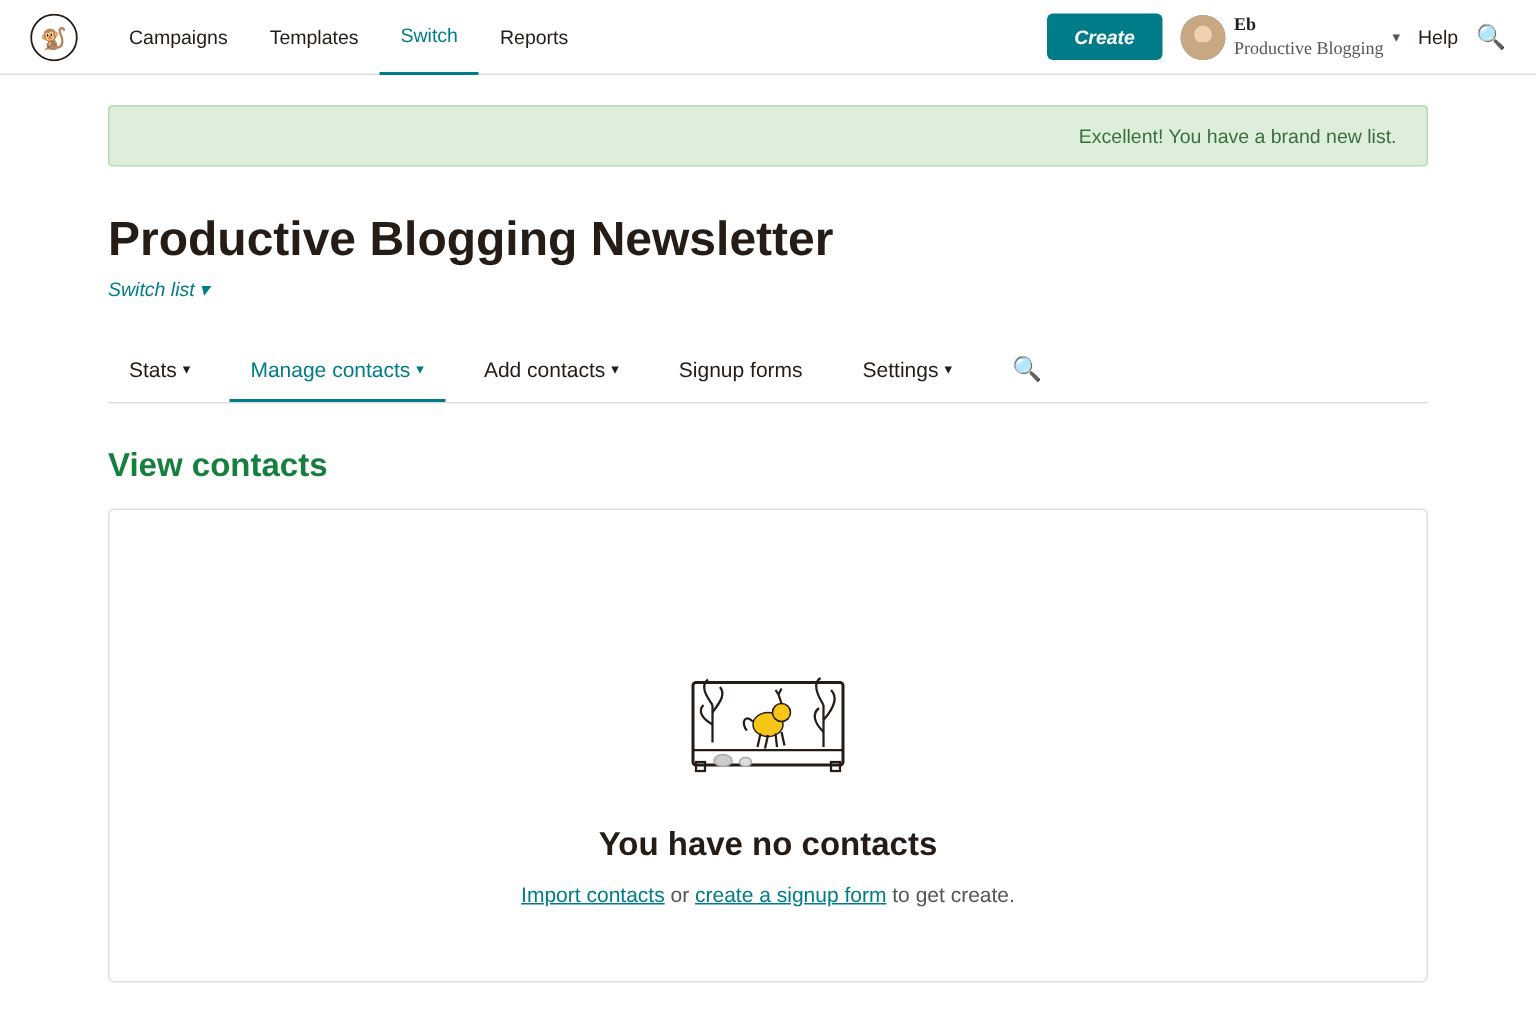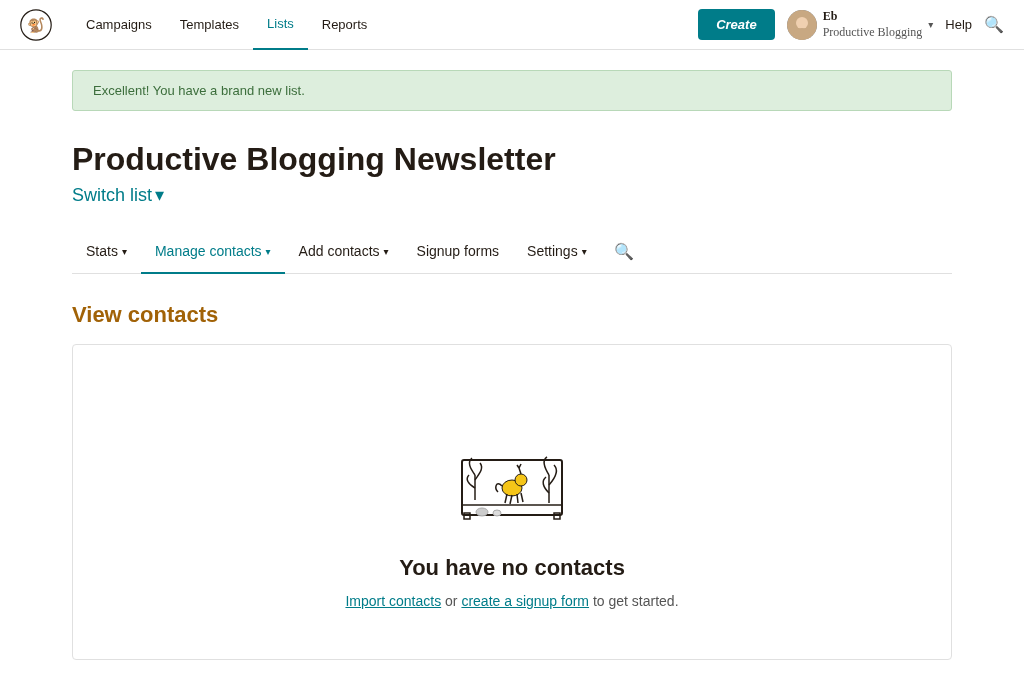--- a/index.html
+++ b/index.html
@@ -36,46 +36,46 @@
     .nav-help { font-size: 13px; color: #241c15; cursor: pointer; }
     .nav-search-icon { font-size: 16px; color: #241c15; cursor: pointer; }
 
     
     .page-content { max-width: 960px; margin: 0 auto; padding: 0 40px; }
 
     
     .success-banner {
       background: #ddeedd; border: 1px solid #b8d8b8;
       padding: 12px 20px; margin: 20px 0; border-radius: 3px;
-      font-size: 13px; color: #3c6e3c;
+      font-size: 13px; color: #3c6e3c; text-align: right;
     }
 
     
     .page-title { font-size: 32px; font-weight: 700; color: #241c15; margin-top: 30px; margin-bottom: 6px; }
     .switch-list-link {
-      color: #007c89; font-size: 18px; text-decoration: none; cursor: pointer;
-      display: inline-flex; align-items: center; gap: 3px;
+      color: #007c89; font-size: 13px; text-decoration: none; cursor: pointer;
+      display: inline-flex; align-items: center; gap: 3px; font-style: italic;
     }
 
     
     .sub-nav {
-      display: flex; gap: 0;
+      display: flex; align-items: center; gap: 12px;
       border-bottom: 1px solid #e0e0e0; margin-top: 24px;
     }
     .sub-nav-item {
       padding: 12px 14px; font-size: 14px; color: #241c15; cursor: pointer;
       display: flex; align-items: center; gap: 4px; white-space: nowrap;
       border-bottom: 2px solid transparent; margin-bottom: -1px;
     }
     .sub-nav-item.active { color: #007c89; border-bottom: 2px solid #007c89; font-weight: 500; }
     .sub-nav-item .caret { font-size: 10px; }
     .sub-nav-search { margin-left: 6px; font-size: 16px; cursor: pointer; color: #555; padding: 12px 8px; }
 
     
-    .section-title { font-size: 22px; font-weight: 700; margin: 28px 0 16px; color: #a16207; }
+    .section-title { font-size: 22px; font-weight: 700; margin: 28px 0 16px; color: #15803d; }
 
     
     .empty-card {
       border: 1px solid #e0e0e0; border-radius: 4px;
       padding: 60px 20px 50px; text-align: center; min-height: 300px;
       display: flex; flex-direction: column; align-items: center; justify-content: center;
     }
     .empty-illustration {
       width: 160px; height: 120px; margin-bottom: 30px;
     }
@@ -97,21 +97,21 @@
   <div class="nav-logo">
     <svg viewBox="0 0 40 40" width="32" height="32">
       <ellipse cx="20" cy="20" rx="19" ry="19" fill="#fff" stroke="#241c15" stroke-width="1.5"></ellipse>
       <text x="50%" y="55%" dominant-baseline="middle" text-anchor="middle" font-size="18" fill="#241c15">🐒</text>
     </svg>
   </div>
 
   <div class="nav-links">
     <a class="nav-link">Campaigns</a>
     <a class="nav-link">Templates</a>
-    <a class="nav-link active">Lists</a>
+    <a class="nav-link active">Switch</a>
     <a class="nav-link">Reports</a>
   </div>
 
   <div class="nav-right">
     <button class="create-btn">Create</button>
 
     <div class="user-area">
       <div class="user-avatar">
         <svg width="30" height="30" viewBox="0 0 30 30">
           <circle cx="15" cy="15" r="15" fill="#c8a882"></circle>
@@ -218,21 +218,21 @@
         <path d="M5,30 C12,22 15,15 10,10" fill="none" stroke="#241c15" stroke-width="1.5"></path>
         <path d="M5,38 C-1,32 -3,26 2,22" fill="none" stroke="#241c15" stroke-width="1.5"></path>
       </g>
 
       <ellipse cx="50" cy="107" rx="6" ry="4" fill="#ccc" stroke="#aaa" stroke-width="1"></ellipse>
       <ellipse cx="65" cy="108" rx="4" ry="3" fill="#ddd" stroke="#aaa" stroke-width="1"></ellipse>
     </svg>
 
     <div class="empty-title">You have no contacts</div>
     <div class="empty-desc">
-      <a>Import contacts</a><span> or </span><a>create a signup form</a><span> to get started.</span>
+      <a>Import contacts</a><span> or </span><a>create a signup form</a><span> to get create.</span>
     </div>
   </div>
 
 </div>
 
 <footer class="page-footer">
   
 </footer>
 
 </body></html>

